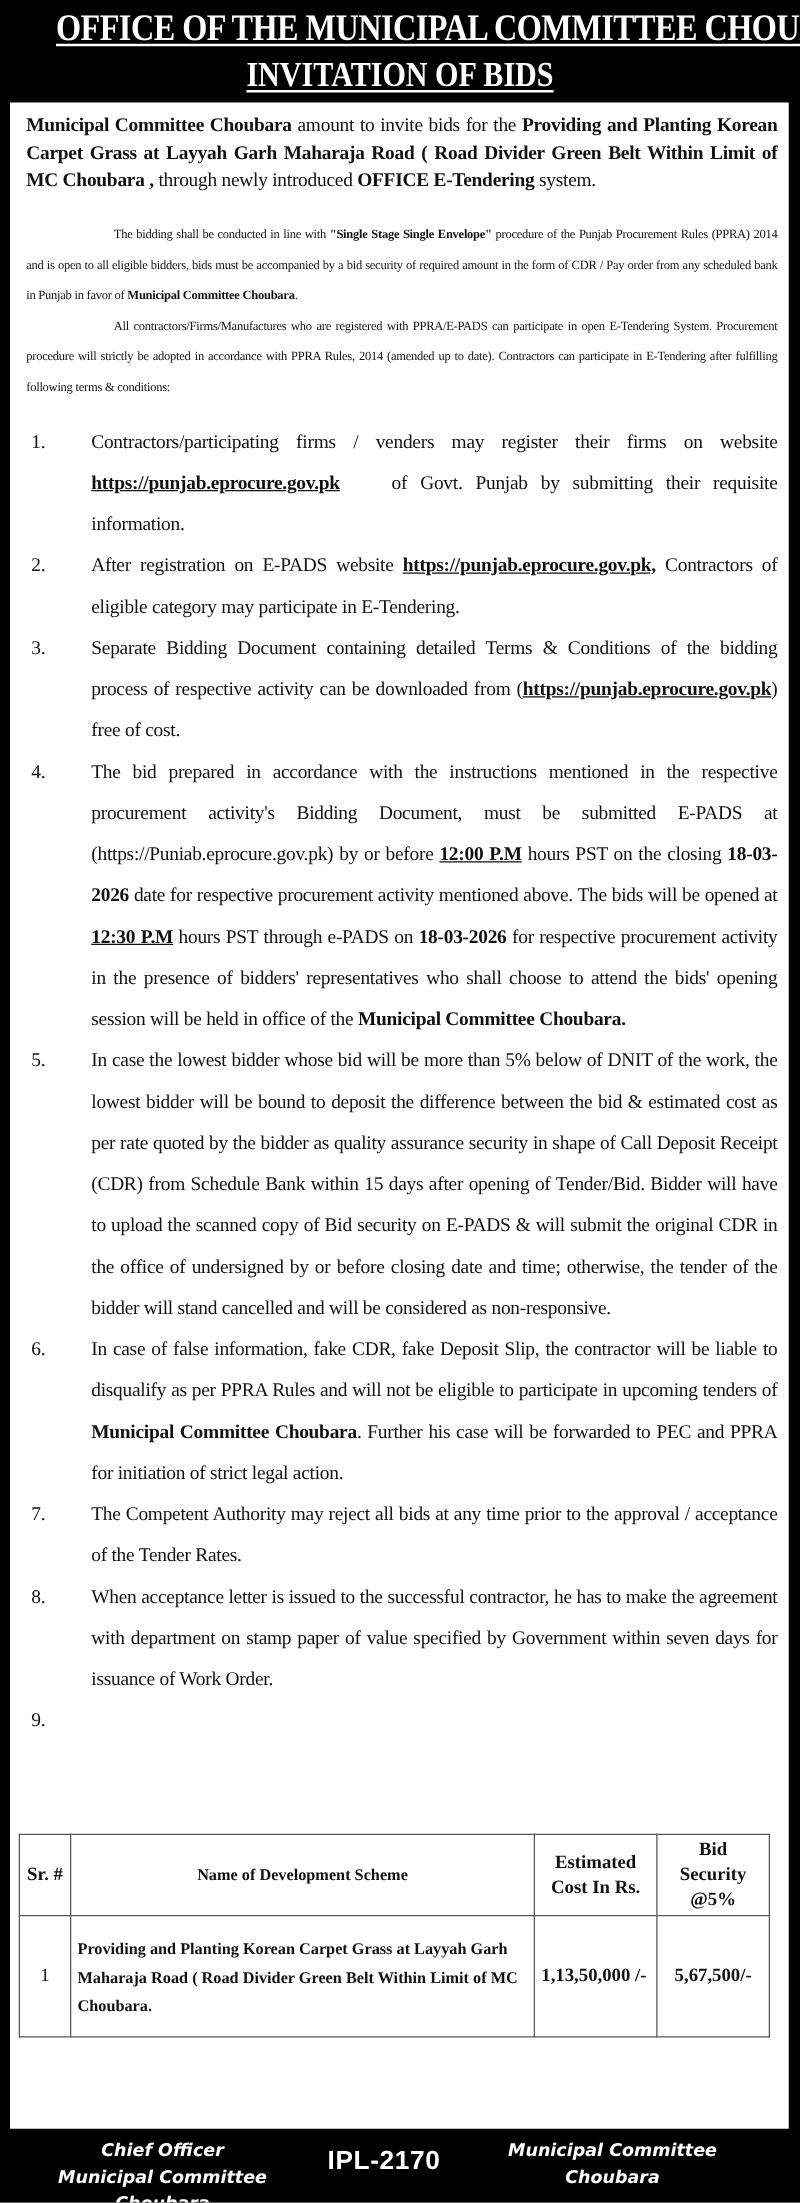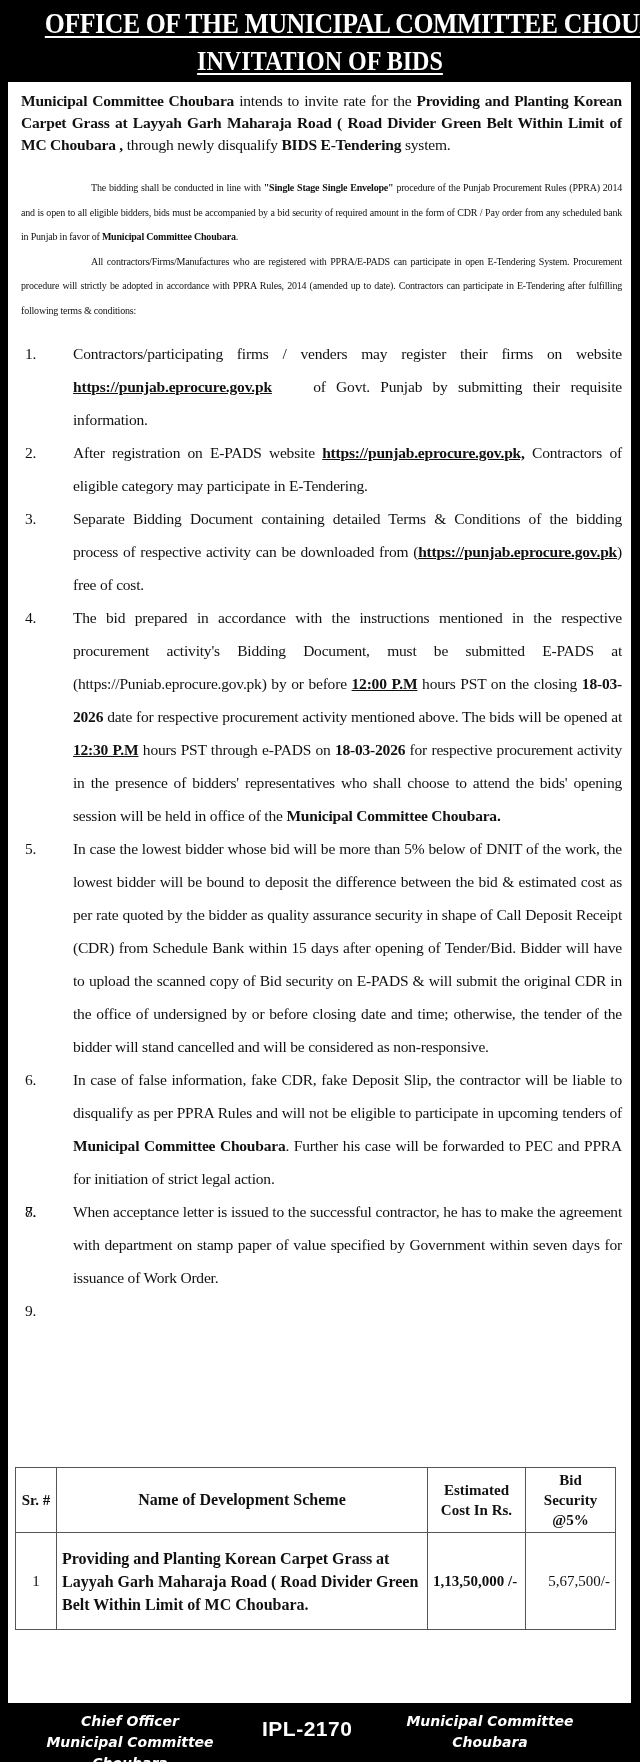--- a/index.html
+++ b/index.html
@@ -42,43 +42,43 @@
   }
   ol.terms li .num { position: absolute; left: 4px; top: 0; }
   table.schemes {
     position: absolute; left: 15px; top: 1467px; width: 601px; border-collapse: collapse;
     font-size: 15px;
   }
   table.schemes th, table.schemes td { border: 1px solid #555; padding: 2px 5px; vertical-align: middle; }
   table.schemes th { font-weight: bold; text-align: center; line-height: 20px; height: 44px; }
   table.schemes td { height: 92px; line-height: 23px; }
   .c-sr { width: 30px; text-align: center; font-weight: normal; }
-  .c-name { width: 360px; font-weight: bold; text-align: left; font-size: 16px; }
+  .c-name { width: 360px; font-weight: bold; text-align: left; font-size: 13px; }
   .c-cost { width: 87px; text-align: left; font-weight: bold; }
-  .c-sec { text-align: right; font-weight: normal; }
+  .c-sec { text-align: center; font-weight: bold; }
   .footer { position: absolute; left: 0; top: 1703px; width: 640px; height: 59px; color: #fff; }
   .sig { position: absolute; top: 8px; text-align: center; font-family: "DejaVu Sans", sans-serif; font-style: italic; font-weight: bold; font-size: 14px; line-height: 21px; }
   .sig.left { left: 20px; width: 220px; }
   .sig.right { left: 380px; width: 220px; }
   .ipl { position: absolute; left: 262px; top: 14px; font-family: "Liberation Sans", sans-serif; font-size: 21px; font-weight: bold; letter-spacing: 0.5px; }
 </style>
 </head>
 <body>
 
 <div class="frame">
 
   <div class="header">
     <div class="t1"><span>OFFICE OF THE MUNICIPAL COMMITTEE CHOUBARA</span></div>
     <div class="t2"><span>INVITATION OF BIDS</span></div>
   </div>
 
   <div class="paper">
     <div class="content">
 
-      <p class="intro"><b>Municipal Committee Choubara</b><span> intends to invite rate for the </span><b>Providing and Planting Korean Carpet Grass at Layyah Garh Maharaja Road ( Road Divider Green Belt Within Limit of MC Choubara ,</b><span> through newly disqualify </span><b>BIDS E-Tendering</b><span> system.</span></p>
+      <p class="intro"><b>Municipal Committee Choubara</b><span> amount to invite bids for the </span><b>Providing and Planting Korean Carpet Grass at Layyah Garh Maharaja Road ( Road Divider Green Belt Within Limit of MC Choubara ,</b><span> through newly introduced </span><b>OFFICE E-Tendering</b><span> system.</span></p>
 
       <p class="para first"><span>The bidding shall be conducted in line with </span><b>"Single Stage Single Envelope"</b><span> procedure of the Punjab Procurement Rules (PPRA) 2014 and is open to all eligible bidders, bids must be accompanied by a bid security of required amount in the form of CDR / Pay order from any scheduled bank in Punjab in favor of </span><b>Municipal Committee Choubara</b><span>.</span></p>
 
       <p class="para">All contractors/Firms/Manufactures who are registered with PPRA/E-PADS can participate in open E-Tendering System. Procurement procedure will strictly be adopted in accordance with PPRA Rules, 2014 (amended up to date). Contractors can participate in E-Tendering after fulfilling following terms &amp; conditions:</p>
 
       <ol class="terms">
         <li>
           <span class="num">1.</span>
           <span>Contractors/participating firms / venders may register their firms on website </span><b class="u">https://punjab.eprocure.gov.pk</b><span style="white-space:pre-wrap">    of Govt. Punjab by submitting their requisite information.</span>
         </li>
@@ -97,20 +97,21 @@
         <li>
           <span class="num">5.</span>
           <span>In case the lowest bidder whose bid will be more than 5% below of DNIT of the work, the lowest bidder will be bound to deposit the difference between the bid &amp; estimated cost as per rate quoted by the bidder as quality assurance security in shape of Call Deposit Receipt (CDR) from Schedule Bank within 15 days after opening of Tender/Bid. Bidder will have to upload the scanned copy of Bid security on E-PADS &amp; will submit the original CDR in the office of undersigned by or before closing date and time; otherwise, the tender of the bidder will stand cancelled and will be considered as non-responsive.</span>
         </li>
         <li>
           <span class="num">6.</span>
           <span>In case of false information, fake CDR, fake Deposit Slip, the contractor will be liable to disqualify as per PPRA Rules and will not be eligible to participate in upcoming tenders of </span><b>Municipal Committee Choubara</b><span>. Further his case will be forwarded to PEC and PPRA for initiation of strict legal action.</span>
         </li>
         <li>
           <span class="num">7.</span>
+          <span>The Competent Authority may reject all bids at any time prior to the approval / acceptance of the Tender Rates.</span>
         </li>
         <li>
           <span class="num">8.</span>
           <span>When acceptance letter is issued to the successful contractor, he has to make the agreement with department on stamp paper of value specified by Government within seven days for issuance of Work Order.</span>
         </li>
         <li>
           <span class="num">9.</span>
         </li>
       </ol>
     </div>

